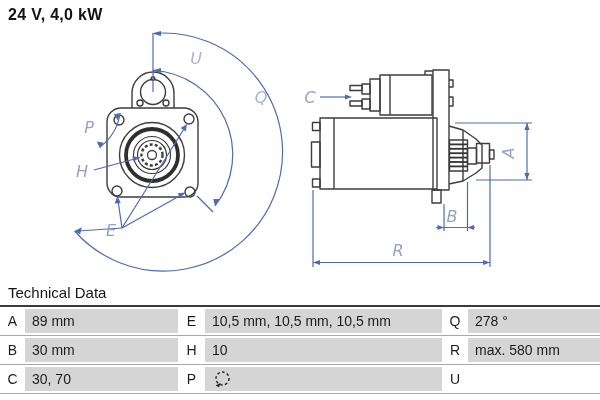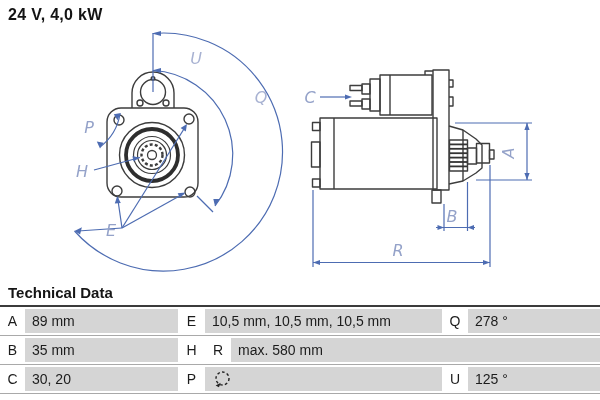--- a/index.html
+++ b/index.html
@@ -9,21 +9,21 @@
   }
   .power-rating{
     position:absolute;left:8px;top:6px;font-size:16px;font-weight:bold;
     color:#141414;letter-spacing:.3px;
   }
   .drawing-svg{position:absolute;left:0;top:0;}
   .dim-label{
     font-family:"DejaVu Sans",sans-serif;font-style:italic;font-size:16px;
   }
   .tech{position:absolute;left:0;top:284px;width:600px;}
-  .tech-title{margin:0 0 4px 8px;font-size:15px;font-weight:bold;color:#151515;}
+  .tech-title{margin:0 0 4px 8px;font-size:15px;font-weight:normal;color:#151515;}
   .tech-table{border-top:2px solid #3b3b3b;}
   .t-sep{height:1px;background:#a9a9a9;}
   .t-row{display:flex;height:24px;margin:2px 0;font-size:14px;}
   .cell{display:flex;align-items:center;}
   .key{background:#ffffff;justify-content:center;}
   .val{background:#d5d5d5;padding-left:7px;}
   .k1{width:25px;} .v1{width:146px;}
   .k2{width:27px;} .v2{width:230px;text-align:right;}
   .k3{width:26px;} .v3{flex:1;}
 </style>
@@ -162,37 +162,37 @@
         <div class="cell val v1">89 mm</div>
         <div class="cell key k2">E</div>
         <div class="cell val v2">10,5 mm, 10,5 mm, 10,5 mm</div>
         <div class="cell key k3">Q</div>
         <div class="cell val v3">278 °</div>
       </div>
       <div class="t-sep"></div>
 
       <div class="t-row">
         <div class="cell key k1">B</div>
-        <div class="cell val v1">35 mm</div>
+        <div class="cell val v1">30 mm</div>
         <div class="cell key k2">H</div>
+        <div class="cell val v2">10</div>
         <div class="cell key k3">R</div>
         <div class="cell val v3">max. 580 mm</div>
       </div>
       <div class="t-sep"></div>
 
       <div class="t-row">
         <div class="cell key k1">C</div>
-        <div class="cell val v1">30, 20</div>
+        <div class="cell val v1">30, 70</div>
         <div class="cell key k2">P</div>
         <div class="cell val v2">
           <svg width="20" height="20" viewBox="0 0 20 20">
             <circle cx="10.5" cy="9.5" r="6.5" fill="none" stroke="#222" stroke-width="1.4" stroke-dasharray="2.6 2.3"></circle>
             <polygon points="3.6,16.4 8.8,13.7 6.9,18.2" fill="#222"></polygon>
           </svg>
         </div>
         <div class="cell key k3">U</div>
-        <div class="cell val v3">125 °</div>
       </div>
       <div class="t-sep"></div>
 
     </div>
   </div>
 </div>
 
 </body></html>

